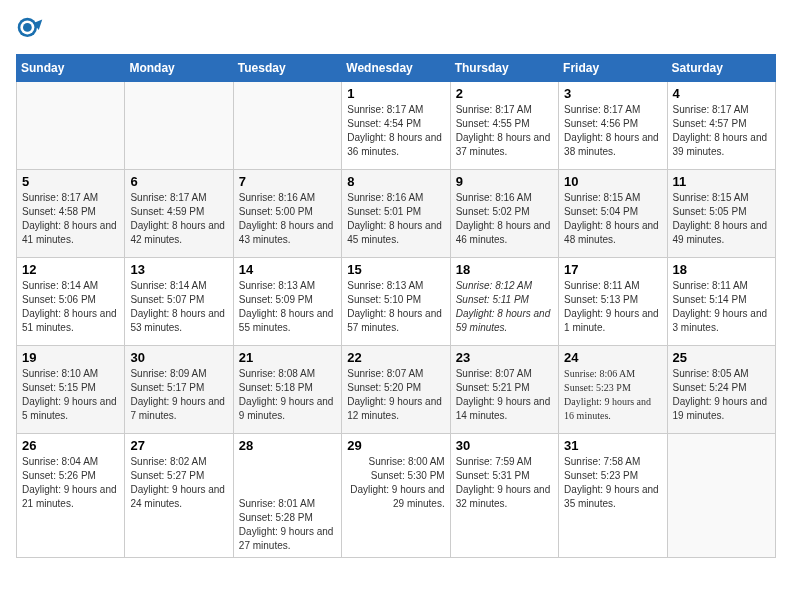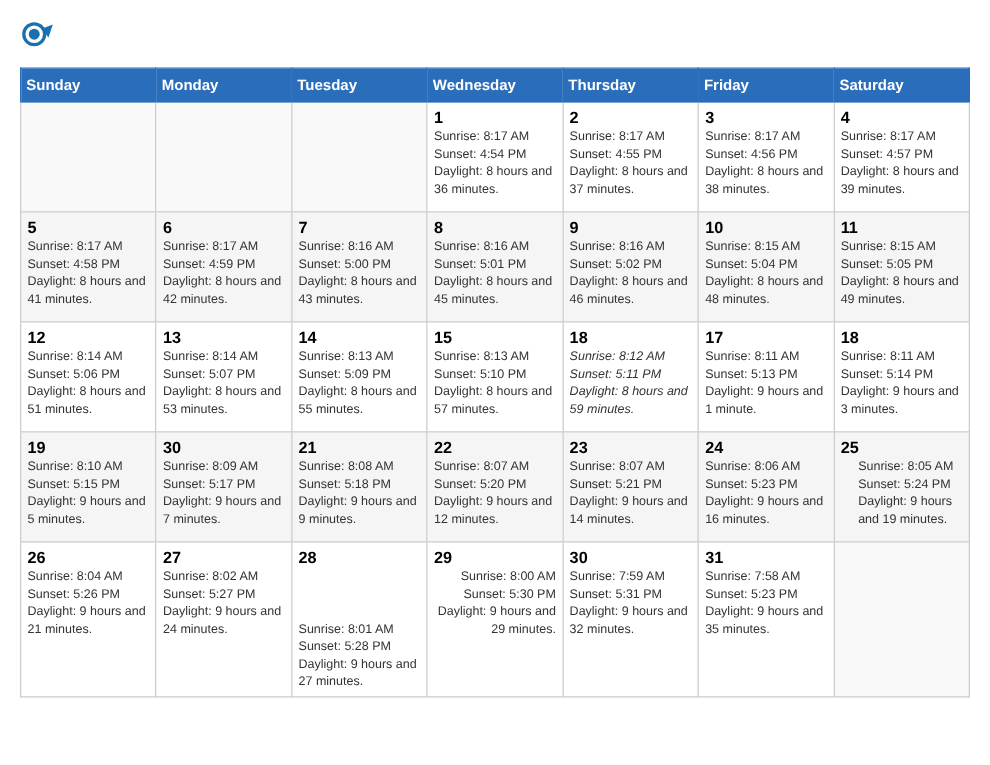--- a/index.html
+++ b/index.html
@@ -265,27 +265,27 @@
 Daylight: 9 hours and 12 minutes.</div>
         </td>
         <td>
           <span class="day-number">23</span>
           <div class="day-info" style="white-space: pre-line;">Sunrise: 8:07 AM
 Sunset: 5:21 PM
 Daylight: 9 hours and 14 minutes.</div>
         </td>
         <td>
           <span class="day-number">24</span>
-          <div class="day-info" style="white-space: pre-line;">Sunrise: 8:06 AM
+          <div class="day-info" style="white-space: pre-line; font-family: Liberation Serif, serif;">Sunrise: 8:06 AM
 Sunset: 5:23 PM
 Daylight: 9 hours and 16 minutes.</div>
         </td>
         <td>
           <span class="day-number">25</span>
-          <div class="day-info" style="white-space: pre-line; margin-left: 14px;">Sunrise: 8:05 AM
+          <div class="day-info" style="white-space: pre-line;">Sunrise: 8:05 AM
 Sunset: 5:24 PM
 Daylight: 9 hours and 19 minutes.</div>
         </td>
       </tr>
       <tr>
         <td>
           <span class="day-number">26</span>
           <div class="day-info" style="white-space: pre-line;">Sunrise: 8:04 AM
 Sunset: 5:26 PM
 Daylight: 9 hours and 21 minutes.</div>

